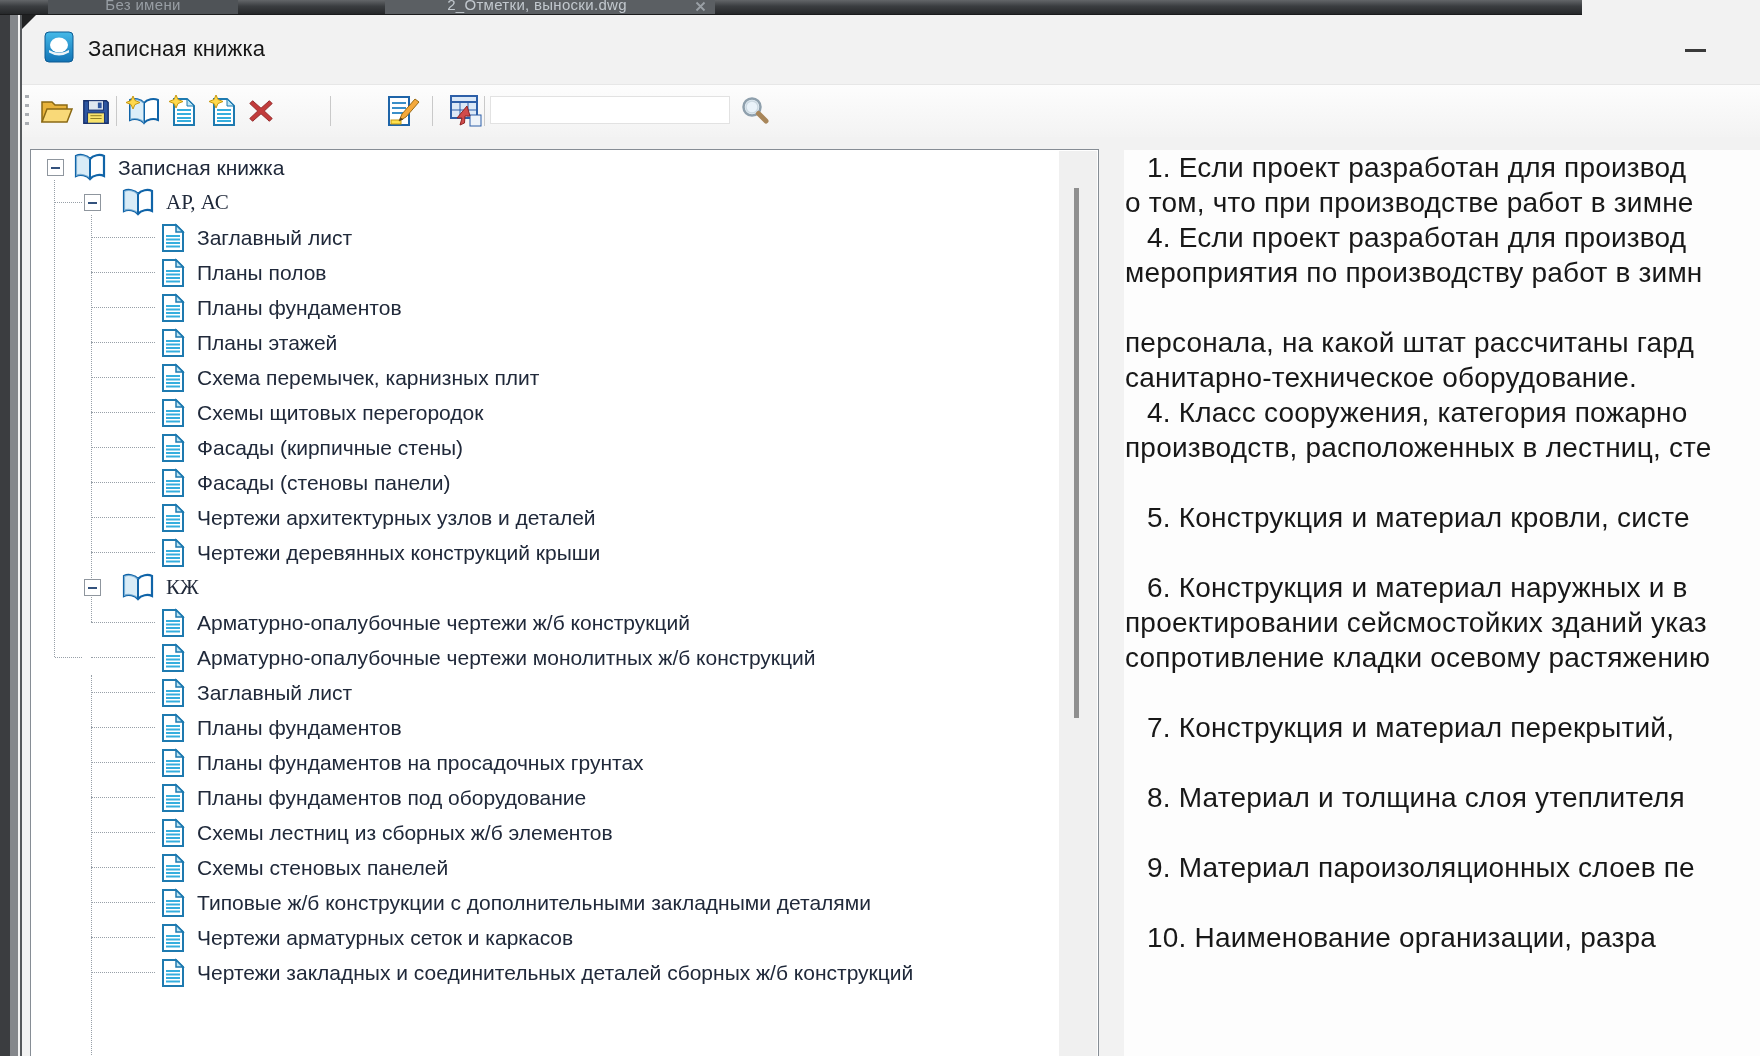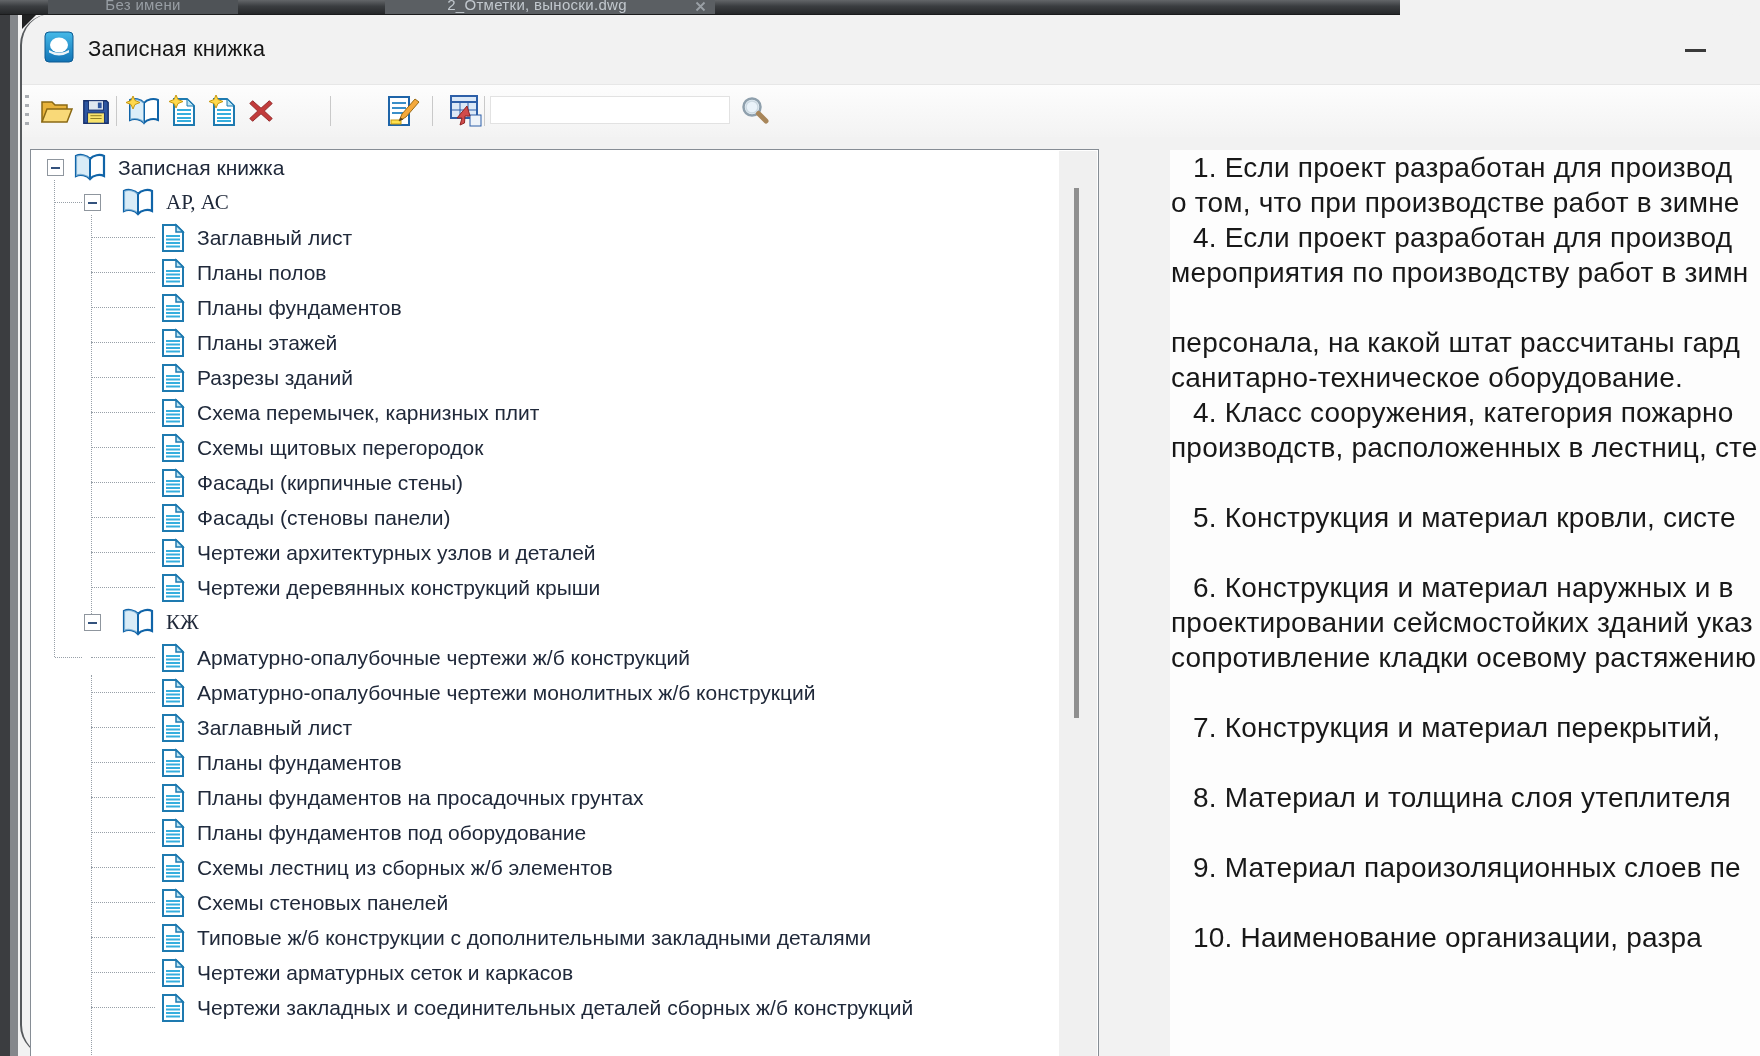--- a/index.html
+++ b/index.html
@@ -3,39 +3,39 @@
 <meta charset="utf-8">
 <style>
   html,body{margin:0;padding:0;}
   body{
     width:1760px;height:1056px;position:relative;overflow:hidden;
     background:#f2f2f2;
     font-family:"Liberation Sans", sans-serif;
   }
   
   .tabbar{
-    position:absolute;left:0;top:0;width:1400px;height:14px;
+    position:absolute;left:0;top:0;width:1582px;height:14px;
     background:linear-gradient(180deg,#636669 0%,#3a3d40 45%,#26282a 100%);
     border-bottom:1px solid #1a1b1c;overflow:hidden;z-index:5;
   }
   .tab{
     position:absolute;top:-16px;height:30px;
     display:flex;align-items:flex-end;justify-content:center;
     font-size:15px;letter-spacing:.3px;padding-bottom:1px;box-sizing:border-box;
   }
   .tab.t1{left:48px;width:190px;background:#4f5357;color:#989ea4;}
   .tab.t2{left:385px;width:330px;background:#5b5f63;color:#c2c8ce;padding-right:26px;}
   .tab-close{position:absolute;right:9px;bottom:2px;display:flex;}
   
   .edge1{position:absolute;left:0;top:0;width:10px;height:1056px;background:#3b3d40;z-index:1;}
   .edge2{position:absolute;left:10px;top:14px;width:8px;height:1042px;background:#84878b;z-index:1;}
   
   .panel{
     position:absolute;left:20px;top:14px;right:0;bottom:0;
-    background:#f2f2f2;border-left:2px solid #56595c;z-index:2;border-radius:31px;
+    background:#f2f2f2;border-left:2px solid #56595c;z-index:2;
   }
   .notch{
     position:absolute;left:0;top:0;width:0;height:0;
     border-top:15px solid #202122;border-right:15px solid transparent;
   }
   .titlebar{position:absolute;left:0;top:0;right:0;height:70px;}
   .title-icon{position:absolute;left:22px;top:17px;display:flex;}
   .title-text{
     position:absolute;left:66px;top:22px;font-size:22px;color:#161616;letter-spacing:.2px;
   }
@@ -86,21 +86,21 @@
   #vl-kj{left:60px;top:525px;bottom:0;}
   #st-ar{left:24px;top:52px;width:27px;}
   #st-kj{left:24px;top:507px;width:27px;}
   .tree-scroll{
     position:absolute;top:1px;right:1px;width:38px;bottom:1px;background:#f0f0f0;z-index:2;
   }
   .tree-thumb{position:absolute;left:15px;top:37px;width:5px;height:530px;background:#8f8f8f;}
   
   .text-pane{
     position:absolute;left:1102px;top:136px;right:0;bottom:0;
-    background:#fdfdfd;overflow:hidden;padding-left:1px;margin-left:46px;
+    background:#fdfdfd;overflow:hidden;padding-left:1px;
   }
   .cline{
     height:35px;line-height:35px;font-size:28px;color:#181818;
     white-space:nowrap;letter-spacing:.2px;
   }
   .cline.ind{padding-left:22px;}
 </style>
 </head>
 <body>
 
@@ -337,36 +337,20 @@
   <path d="M16 2 L16 9 L23 9 Z" fill="#bfe6f5" stroke="#1e7ab0" stroke-width="1.5"></path>
   <g stroke="#35aede" stroke-width="2">
     <line x1="6" y1="13" x2="20" y2="13"></line>
                 <line x1="6" y1="16.5" x2="20" y2="16.5"></line>
     <line x1="6" y1="20" x2="20" y2="20"></line>
                 <line x1="6" y1="23.5" x2="20" y2="23.5"></line>
               </g>
             </svg>
           </span>
           <span class="tlabel">Планы этажей</span>
-        </div>
-        <div class="trow lvl2">
-          <span class="stub"></span>
-          <span class="icon">
-            <svg width="26" height="30" viewBox="0 0 26 30">
-  <path d="M3 2 L16 2 L23 9 L23 28 L3 28 Z" fill="#ffffff" stroke="#1e7ab0" stroke-width="2"></path>
-  <path d="M16 2 L16 9 L23 9 Z" fill="#bfe6f5" stroke="#1e7ab0" stroke-width="1.5"></path>
-  <g stroke="#35aede" stroke-width="2">
-    <line x1="6" y1="13" x2="20" y2="13"></line>
-                <line x1="6" y1="16.5" x2="20" y2="16.5"></line>
-    <line x1="6" y1="20" x2="20" y2="20"></line>
-                <line x1="6" y1="23.5" x2="20" y2="23.5"></line>
-              </g>
-            </svg>
-          </span>
-          <span class="tlabel">Разрезы зданий</span>
         </div>
         <div class="trow lvl2">
           <span class="stub"></span>
           <span class="icon">
             <svg width="26" height="30" viewBox="0 0 26 30">
   <path d="M3 2 L16 2 L23 9 L23 28 L3 28 Z" fill="#ffffff" stroke="#1e7ab0" stroke-width="2"></path>
   <path d="M16 2 L16 9 L23 9 Z" fill="#bfe6f5" stroke="#1e7ab0" stroke-width="1.5"></path>
   <g stroke="#35aede" stroke-width="2">
     <line x1="6" y1="13" x2="20" y2="13"></line>
                 <line x1="6" y1="16.5" x2="20" y2="16.5"></line>

